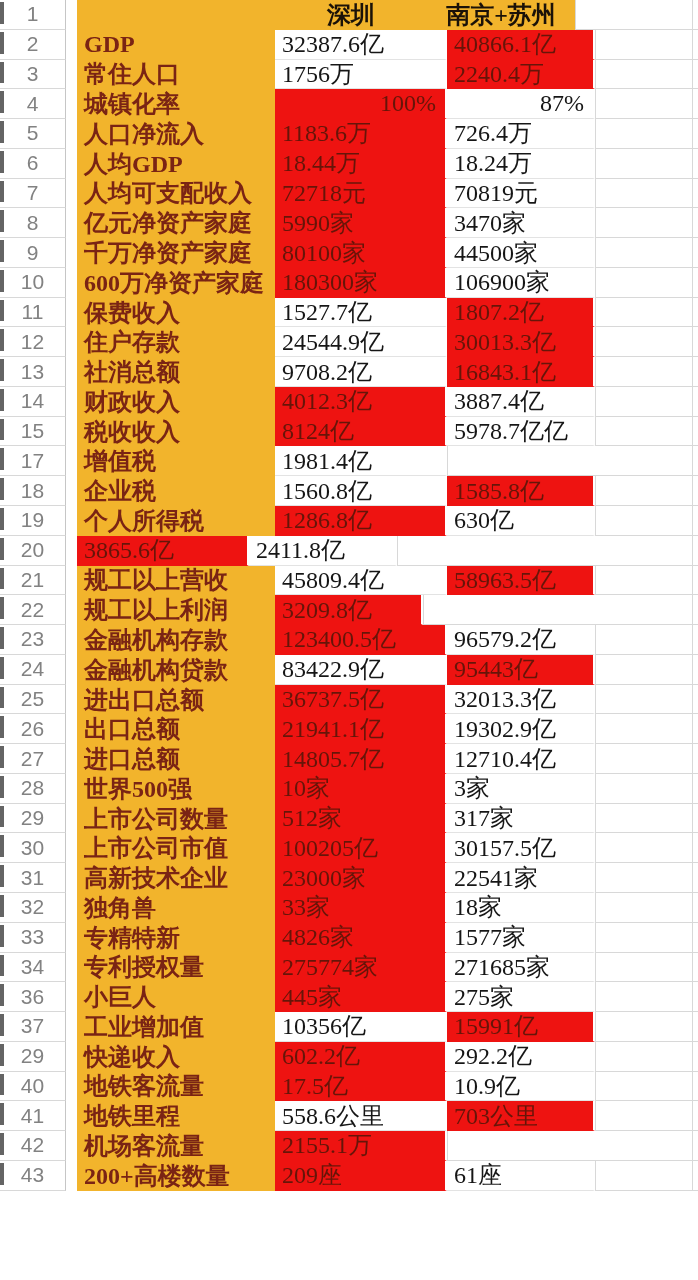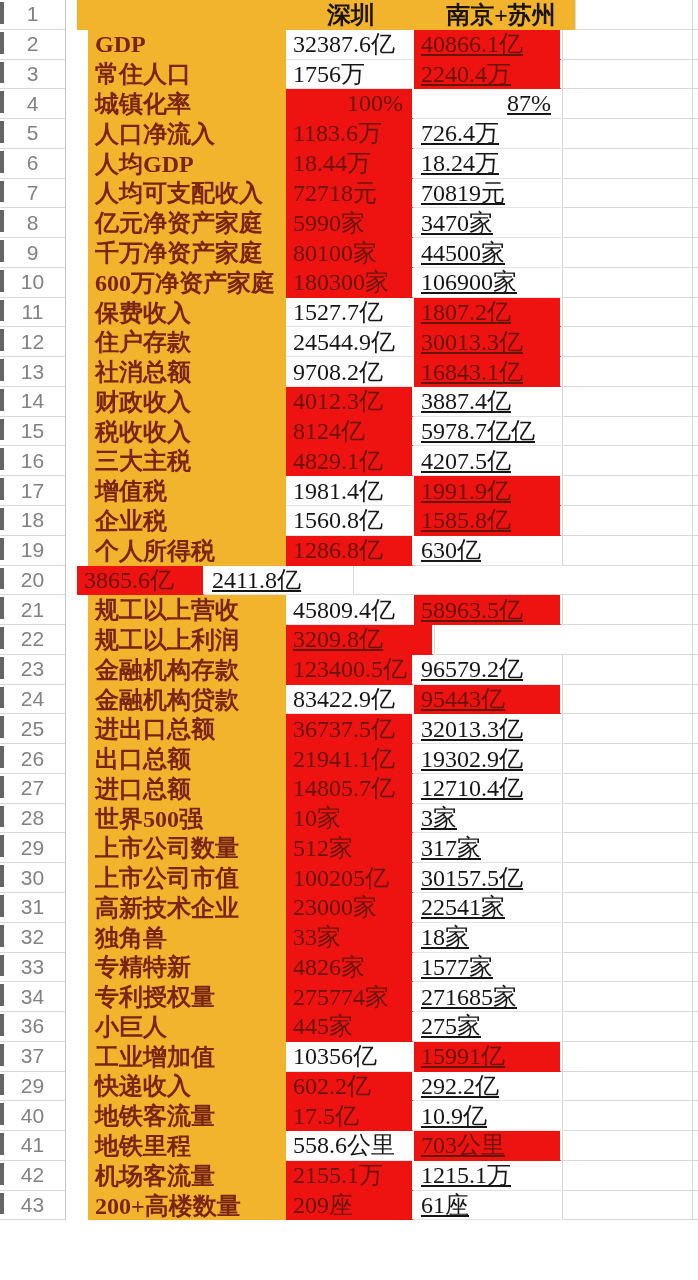--- a/index.html
+++ b/index.html
@@ -16,30 +16,30 @@
     background:#ffffff;color:var(--rownum-text,#828282);
     font-family:"Liberation Sans","DejaVu Sans",sans-serif;font-size:21px;
     border-bottom:1px solid var(--grid,#d8d8d8);border-right:1px solid #c6c6c6;
   }
   .edge{position:absolute;left:0;top:2px;bottom:5px;width:4px;background:#646464;}
   .gap{width:11px;background:#ffffff;}
   
   .label{
     width:198px;background:var(--yellow,#f2b42c);color:var(--label-text,#7a2414);
     display:flex;align-items:center;padding-left:7px;
-    font-size:24px;font-weight:bold;white-space:nowrap;overflow:hidden;margin-left:11px;
+    font-size:24px;font-weight:bold;white-space:nowrap;overflow:hidden;
   }
   
   .val{
     display:flex;align-items:center;padding-left:7px;white-space:nowrap;overflow:hidden;
     font-size:24px;color:var(--value-text,#161616);background:#ffffff;
     border-bottom:1px solid #e3e3e3;border-right:2px solid #ffffff;
   }
-  .val.sz{width:128px;}
-  .val.nj{width:148px;text-decoration:underline;}
+  .val.sz{width:172px;}
+  .val.nj{width:148px;}
   .val.red{background:var(--red,#ee1311);color:var(--value-text-red,#661509);border-bottom-color:transparent;}
   .val.right{justify-content:flex-end;padding-left:0;padding-right:9px;}
   
   .rest{
     flex:1;background:#ffffff;position:relative;
     border-bottom:1px solid var(--grid,#d8d8d8);border-left:1px solid var(--grid,#d8d8d8);
     box-sizing:border-box;
   }
   .rest::after{content:"";position:absolute;right:5px;top:0;bottom:0;width:1px;background:var(--grid,#d8d8d8);}
   
@@ -317,53 +317,33 @@
       </div>
       <div class="cell val sz red">
         <span class="t">8124亿</span>
       </div>
       <div class="cell val nj">
         <span class="t">5978.7亿亿</span>
       </div>
       <div class="rest"></div>
     </div>
 
-    <div class="row">
-      <div class="cell rownum">
-        <span class="edge"></span>
-        <span class="rn">16</span>
-      </div>
-      <div class="gap"></div>
-      <div class="cell label">
-        <span class="t">三大主税</span>
-      </div>
-      <div class="cell val sz red">
-        <span class="t">4829.1亿</span>
-      </div>
-      <div class="cell val nj">
-        <span class="t">4207.5亿</span>
-      </div>
-      <div class="rest"></div>
-    </div>
 
     <div class="row">
       <div class="cell rownum">
         <span class="edge"></span>
         <span class="rn">17</span>
       </div>
       <div class="gap"></div>
       <div class="cell label">
         <span class="t">增值税</span>
       </div>
       <div class="cell val sz">
         <span class="t">1981.4亿</span>
       </div>
-      <div class="cell val nj red">
-        <span class="t">1991.9亿</span>
-      </div>
       <div class="rest"></div>
     </div>
 
     <div class="row">
       <div class="cell rownum">
         <span class="edge"></span>
         <span class="rn">18</span>
       </div>
       <div class="gap"></div>
       <div class="cell label">
@@ -757,23 +737,20 @@
         <span class="edge"></span>
         <span class="rn">42</span>
       </div>
       <div class="gap"></div>
       <div class="cell label">
         <span class="t">机场客流量</span>
       </div>
       <div class="cell val sz red">
         <span class="t">2155.1万</span>
       </div>
-      <div class="cell val nj">
-        <span class="t">1215.1万</span>
-      </div>
       <div class="rest"></div>
     </div>
 
     <div class="row">
       <div class="cell rownum">
         <span class="edge"></span>
         <span class="rn">43</span>
       </div>
       <div class="gap"></div>
       <div class="cell label">

